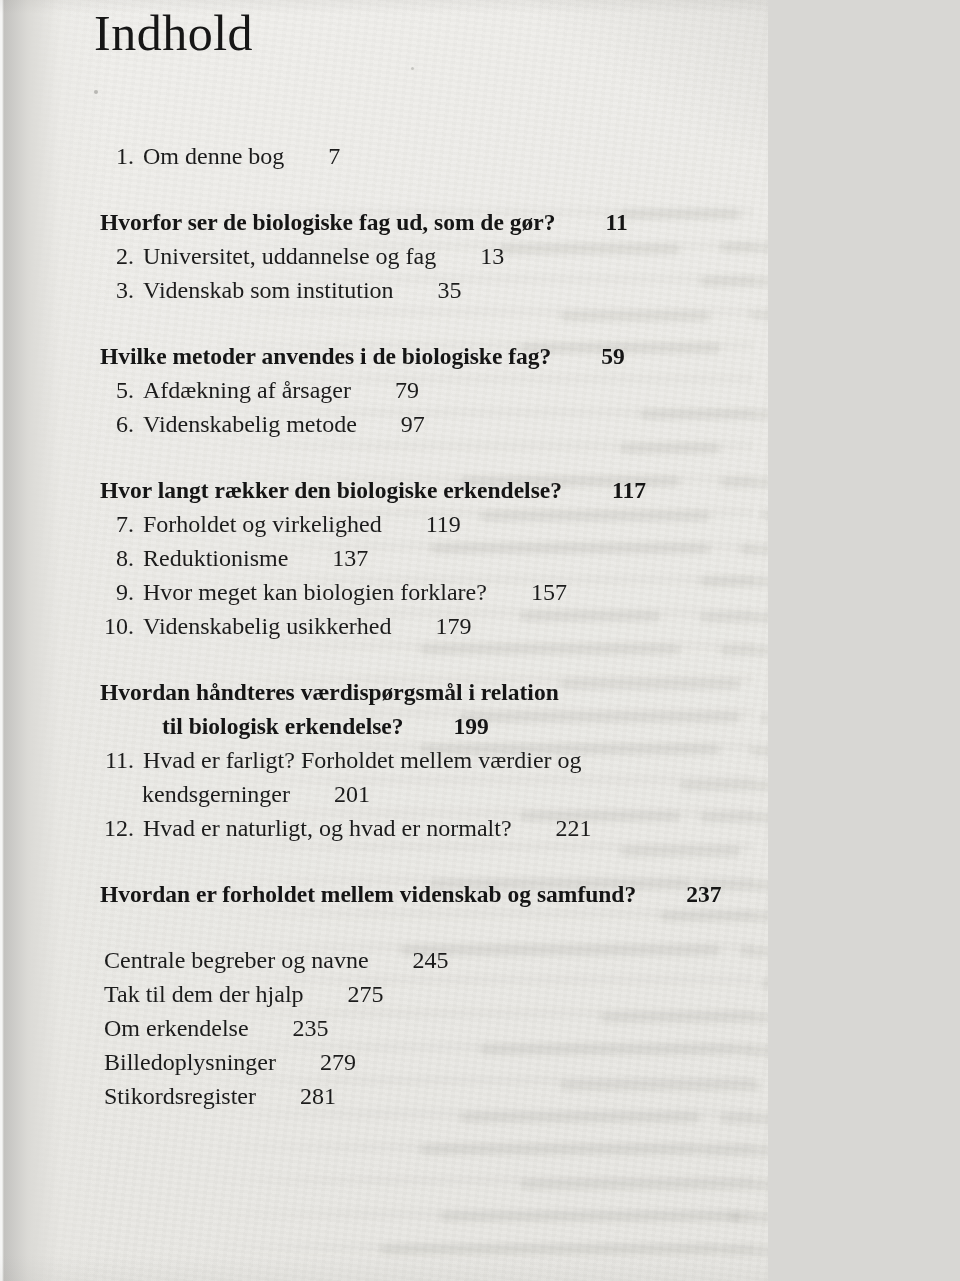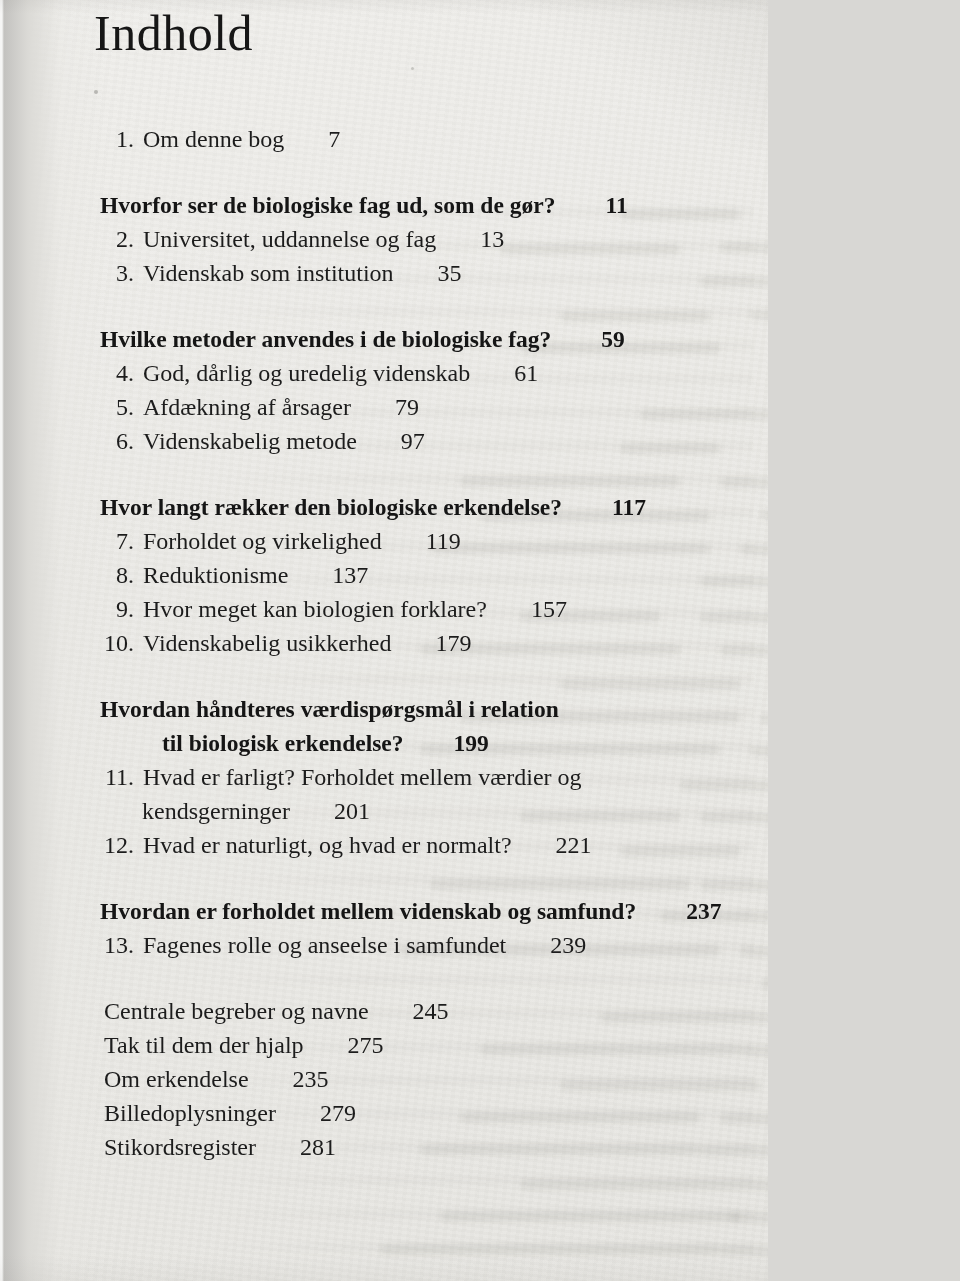--- a/index.html
+++ b/index.html
@@ -71,21 +71,21 @@
   }
   .page-title {
     margin: 0;
     font-size: 50px;
     font-weight: 400;
     line-height: 66px;
     letter-spacing: 0.5px;
     color: #161616;
   }
   .toc-section { margin-top: 32px; }
-  .toc-section.first { margin-top: 56px; }
+  .toc-section.first { margin-top: 73px; }
   .row {
     font-size: 24px;
     line-height: 34px;
     white-space: nowrap;
   }
   .row.heading { font-weight: 700; font-size: 23.5px; margin-left: 6px; color: #151515; }
   .row.heading-cont { margin-left: 68px; }
   .row.entry-cont { margin-left: 48px; }
   .row.back { margin-left: 10px; }
   .num {
@@ -186,23 +186,20 @@
       <div class="row entry">
         <span class="num">3.</span><span class="ttl">Videnskab som institution</span><span class="pg">35</span>
       </div>
     </section>
 
     <section class="toc-section">
       <div class="row heading">
         <span class="ttl">Hvilke metoder anvendes i de biologiske fag?</span><span class="pg">59</span>
       </div>
       <div class="row entry">
-        <span class="num">4.</span><span class="ttl">God, dårlig og uredelig videnskab</span><span class="pg">61</span>
-      </div>
-      <div class="row entry">
         <span class="num">5.</span><span class="ttl">Afdækning af årsager</span><span class="pg">79</span>
       </div>
       <div class="row entry">
         <span class="num">6.</span><span class="ttl">Videnskabelig metode</span><span class="pg">97</span>
       </div>
     </section>
 
     <section class="toc-section">
       <div class="row heading">
         <span class="ttl">Hvor langt rækker den biologiske erkendelse?</span><span class="pg">117</span>
@@ -236,23 +233,20 @@
       </div>
       <div class="row entry">
         <span class="num">12.</span><span class="ttl">Hvad er naturligt, og hvad er normalt?</span><span class="pg">221</span>
       </div>
     </section>
 
     <section class="toc-section">
       <div class="row heading">
         <span class="ttl">Hvordan er forholdet mellem videnskab og samfund?</span><span class="pg">237</span>
       </div>
-      <div class="row entry">
-        <span class="num">13.</span><span class="ttl">Fagenes rolle og anseelse i samfundet</span><span class="pg">239</span>
-      </div>
     </section>
 
     <section class="toc-section">
       <div class="row back">
         <span class="ttl">Centrale begreber og navne</span><span class="pg">245</span>
       </div>
       <div class="row back">
         <span class="ttl">Tak til dem der hjalp</span><span class="pg">275</span>
       </div>
       <div class="row back">

